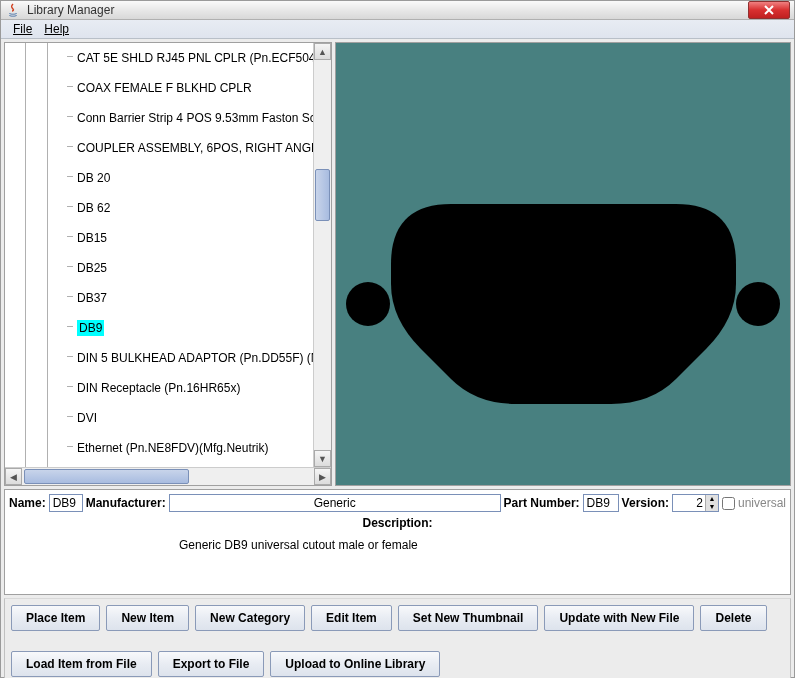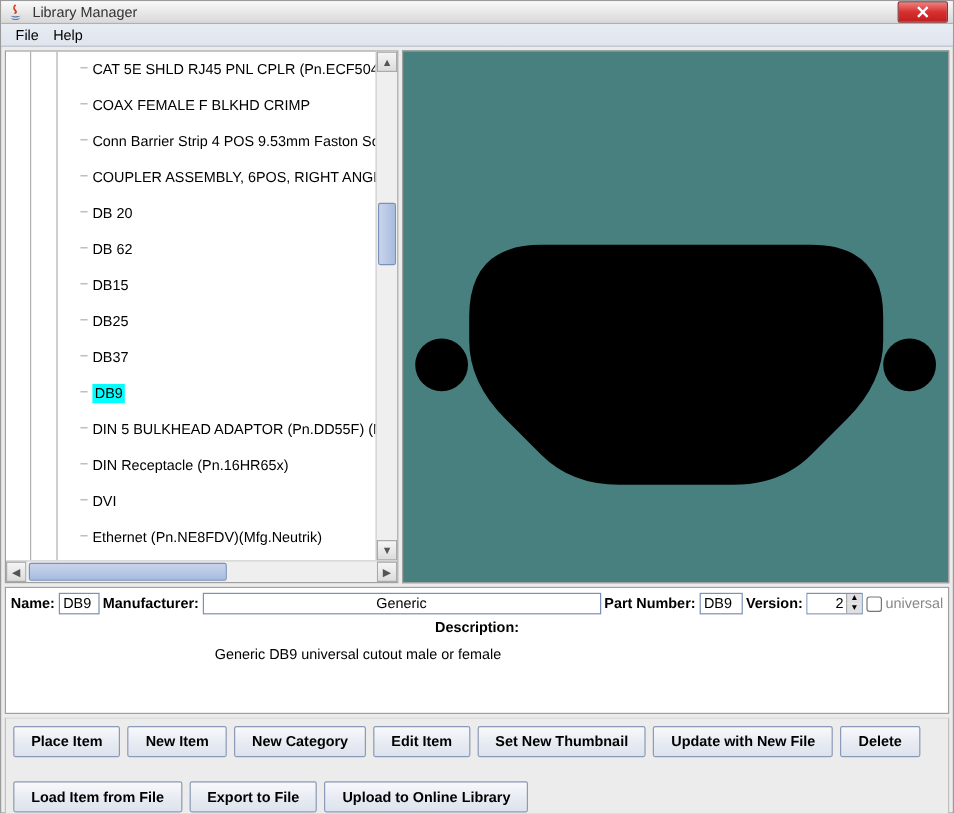--- a/index.html
+++ b/index.html
@@ -55,21 +55,21 @@
   display: flex;
   align-items: center;
   padding: 0 6px;
   font-size: 12px;
 }
 .menubar .menu-item {
   padding: 2px 6px;
   cursor: pointer;
   color: #000;
 }
-.menubar .menu-item span { }
+.menubar .menu-item span { text-decoration: underline; }
 .content {
   flex: 1;
   display: flex;
   flex-direction: column;
   padding: 3px;
   gap: 3px;
 }
 .upper {
   flex: 1;
   display: flex;
@@ -276,21 +276,21 @@
 
   <div class="content">
 
     <div class="upper">
 
       <div class="tree-panel">
         <div class="tree-scroll">
           <div class="tree-list" id="tree-list">
             <div class="tree-indent"></div>
           <div class="tree-item"><span class="tlabel">CAT 5E SHLD RJ45 PNL CPLR (Pn.ECF504-SC5E)</span></div>
-              <div class="tree-item"><span class="tlabel">COAX FEMALE F BLKHD CRIMP</span></div>
+              <div class="tree-item"><span class="tlabel">COAX FEMALE F BLKHD CPLR</span></div>
               <div class="tree-item"><span class="tlabel">Conn Barrier Strip 4 POS 9.53mm Faston Screw</span></div>
               <div class="tree-item"><span class="tlabel">COUPLER ASSEMBLY, 6POS, RIGHT ANGLE</span></div>
               <div class="tree-item"><span class="tlabel">DB 20</span></div>
               <div class="tree-item"><span class="tlabel">DB 62</span></div>
               <div class="tree-item"><span class="tlabel">DB15</span></div>
               <div class="tree-item"><span class="tlabel">DB25</span></div>
               <div class="tree-item"><span class="tlabel">DB37</span></div>
               <div class="tree-item selected"><span class="tlabel">DB9</span></div>
               <div class="tree-item"><span class="tlabel">DIN 5 BULKHEAD ADAPTOR (Pn.DD55F) (Mfg.Switchcraft)</span></div>
               <div class="tree-item"><span class="tlabel">DIN Receptacle (Pn.16HR65x)</span></div>

